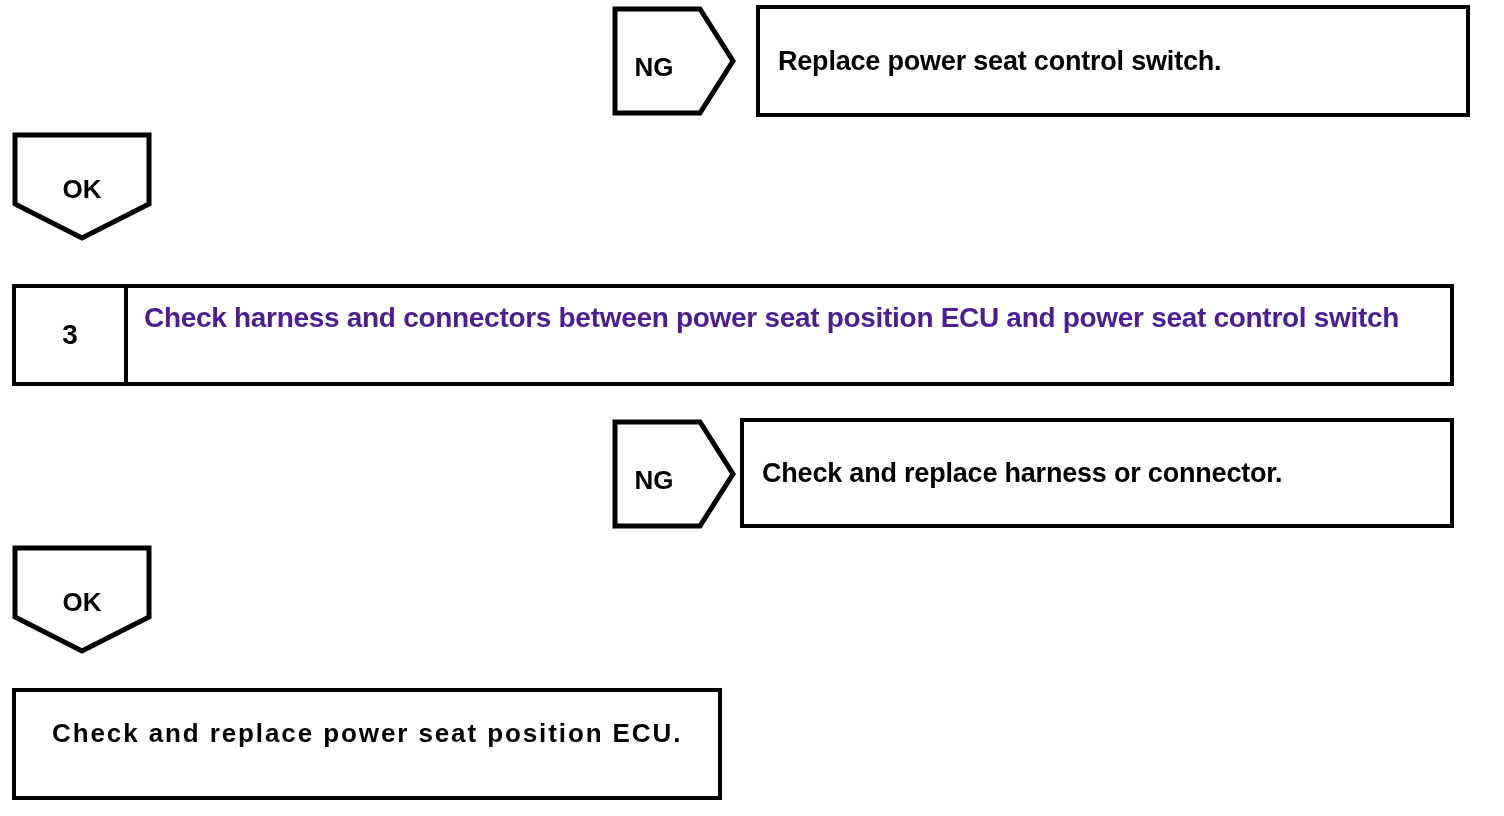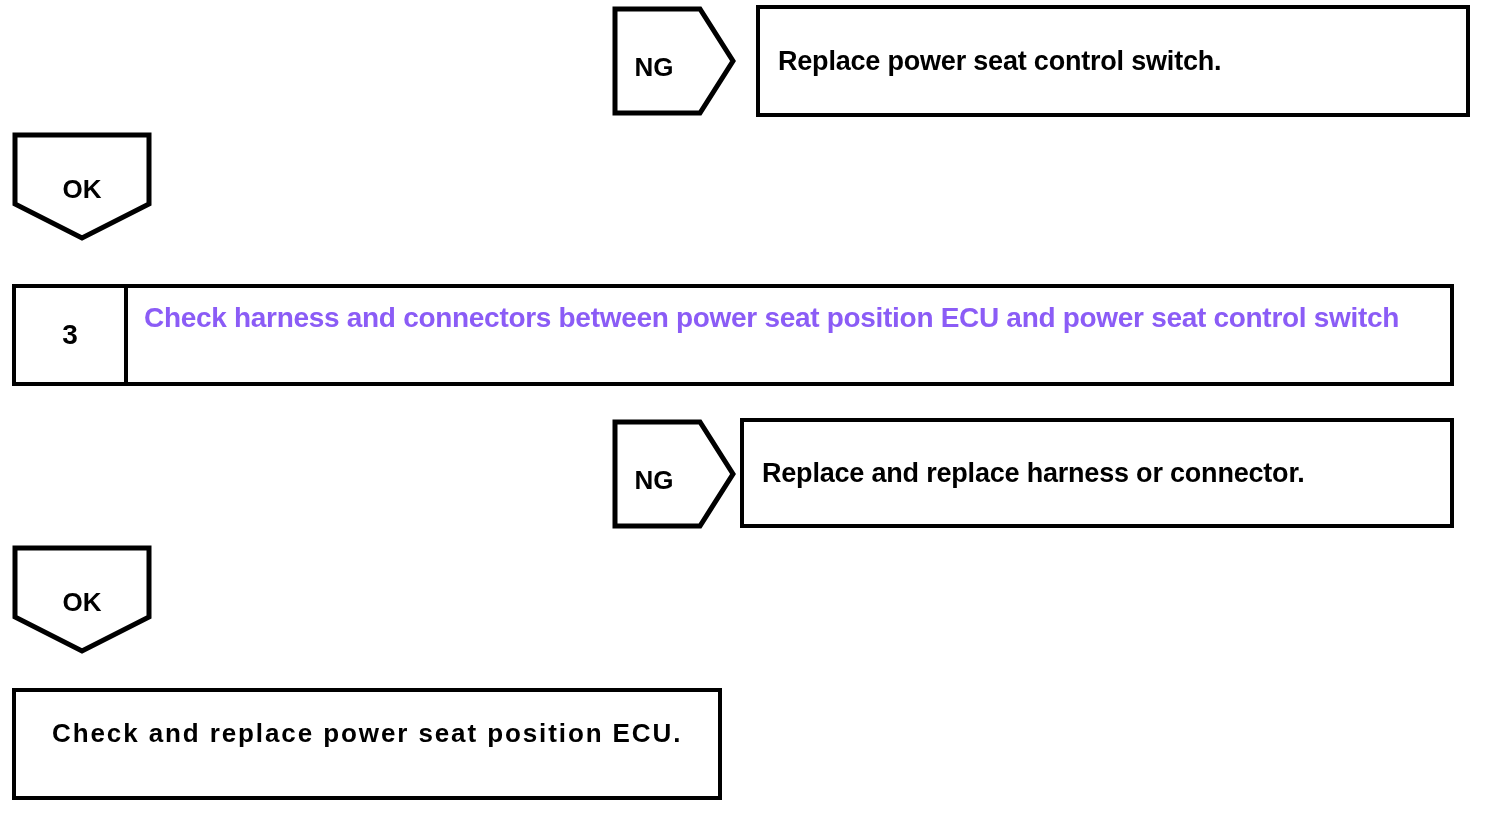--- a/index.html
+++ b/index.html
@@ -57,21 +57,21 @@
     color: #000000;
   }
   .step-box .step-title {
     flex: 1 1 auto;
     display: flex;
     align-items: flex-start;
     padding: 14px 14px 9px 16px;
     font-weight: bold;
     font-size: 28px;
     line-height: 1.16;
-    color: #8b5cf6;
+    color: #4c1d95;
     letter-spacing: -0.3px;
   }
 
   
   .final-box .box-text {
     font-size: 26px;
     padding: 0 14px 0 36px;
     letter-spacing: 1.9px;
     line-height: 1.2;
     align-items: flex-start;
@@ -131,21 +131,21 @@
   </div>
 
   <div class="node pentagon pentagon-right" style="left:612px; top:419px; width:124px; height:110px;">
     <svg width="124" height="110" viewBox="0 0 124 110" aria-hidden="true">
       <polygon points="3,3 88,3 121,55 88,107 3,107" fill="#ffffff" stroke="#000000" stroke-width="5" stroke-linejoin="miter"></polygon>
     </svg>
     <span class="plabel">NG</span>
   </div>
 
   <div class="node rect-box result-box" style="left:740px; top:418px; width:714px; height:110px;">
-    <div class="box-text">Replace and replace harness or connector.</div>
+    <div class="box-text">Check and replace harness or connector.</div>
   </div>
 
   <div class="node pentagon pentagon-down" style="left:12px; top:545px; width:140px; height:110px;">
     <svg width="140" height="110" viewBox="0 0 140 110" aria-hidden="true">
       <polygon points="3,3 137,3 137,72 70,106 3,72" fill="#ffffff" stroke="#000000" stroke-width="5" stroke-linejoin="miter"></polygon>
     </svg>
     <span class="plabel">OK</span>
   </div>
 
   <div class="node rect-box final-box" style="left:12px; top:688px; width:710px; height:112px;">

